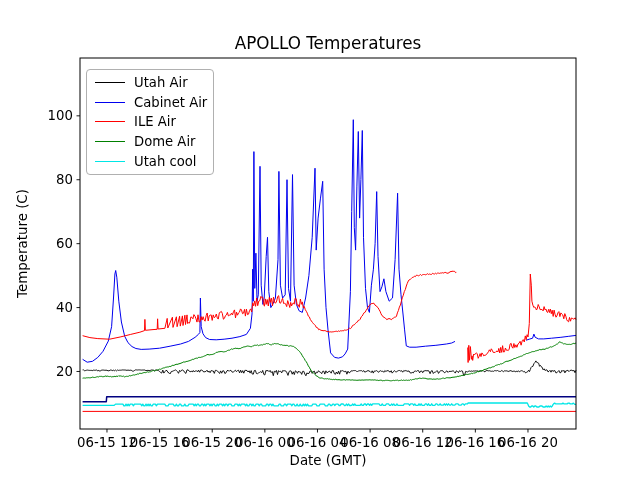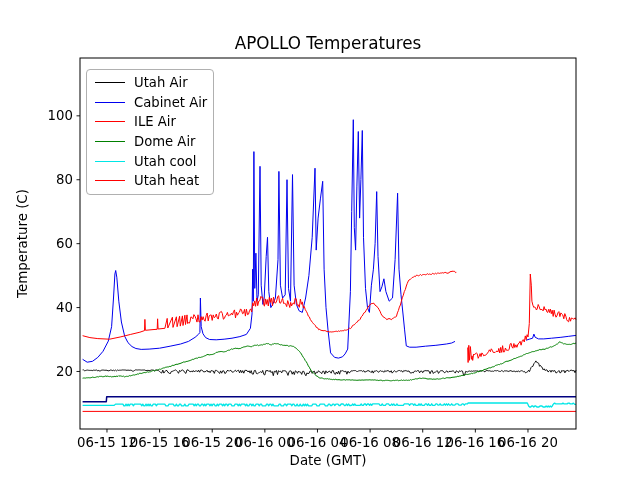--- a/index.html
+++ b/index.html
@@ -82,18 +82,14 @@
         <span class="legend-text">ILE Air</span>
       </div>
       <div class="legend-row">
         <span class="legend-line" style="border-top-color: rgb(0, 128, 0);"></span>
         <span class="legend-text">Dome Air</span>
       </div>
       <div class="legend-row">
         <span class="legend-line" style="border-top-color: rgb(0, 230, 230);"></span>
         <span class="legend-text">Utah cool</span>
       </div>
-      <div class="legend-row">
-        <span class="legend-line" style="border-top-color: rgb(255, 0, 0);"></span>
-        <span class="legend-text">Utah heat</span>
-      </div>
     </div>
 </div>
 
 </body></html>

